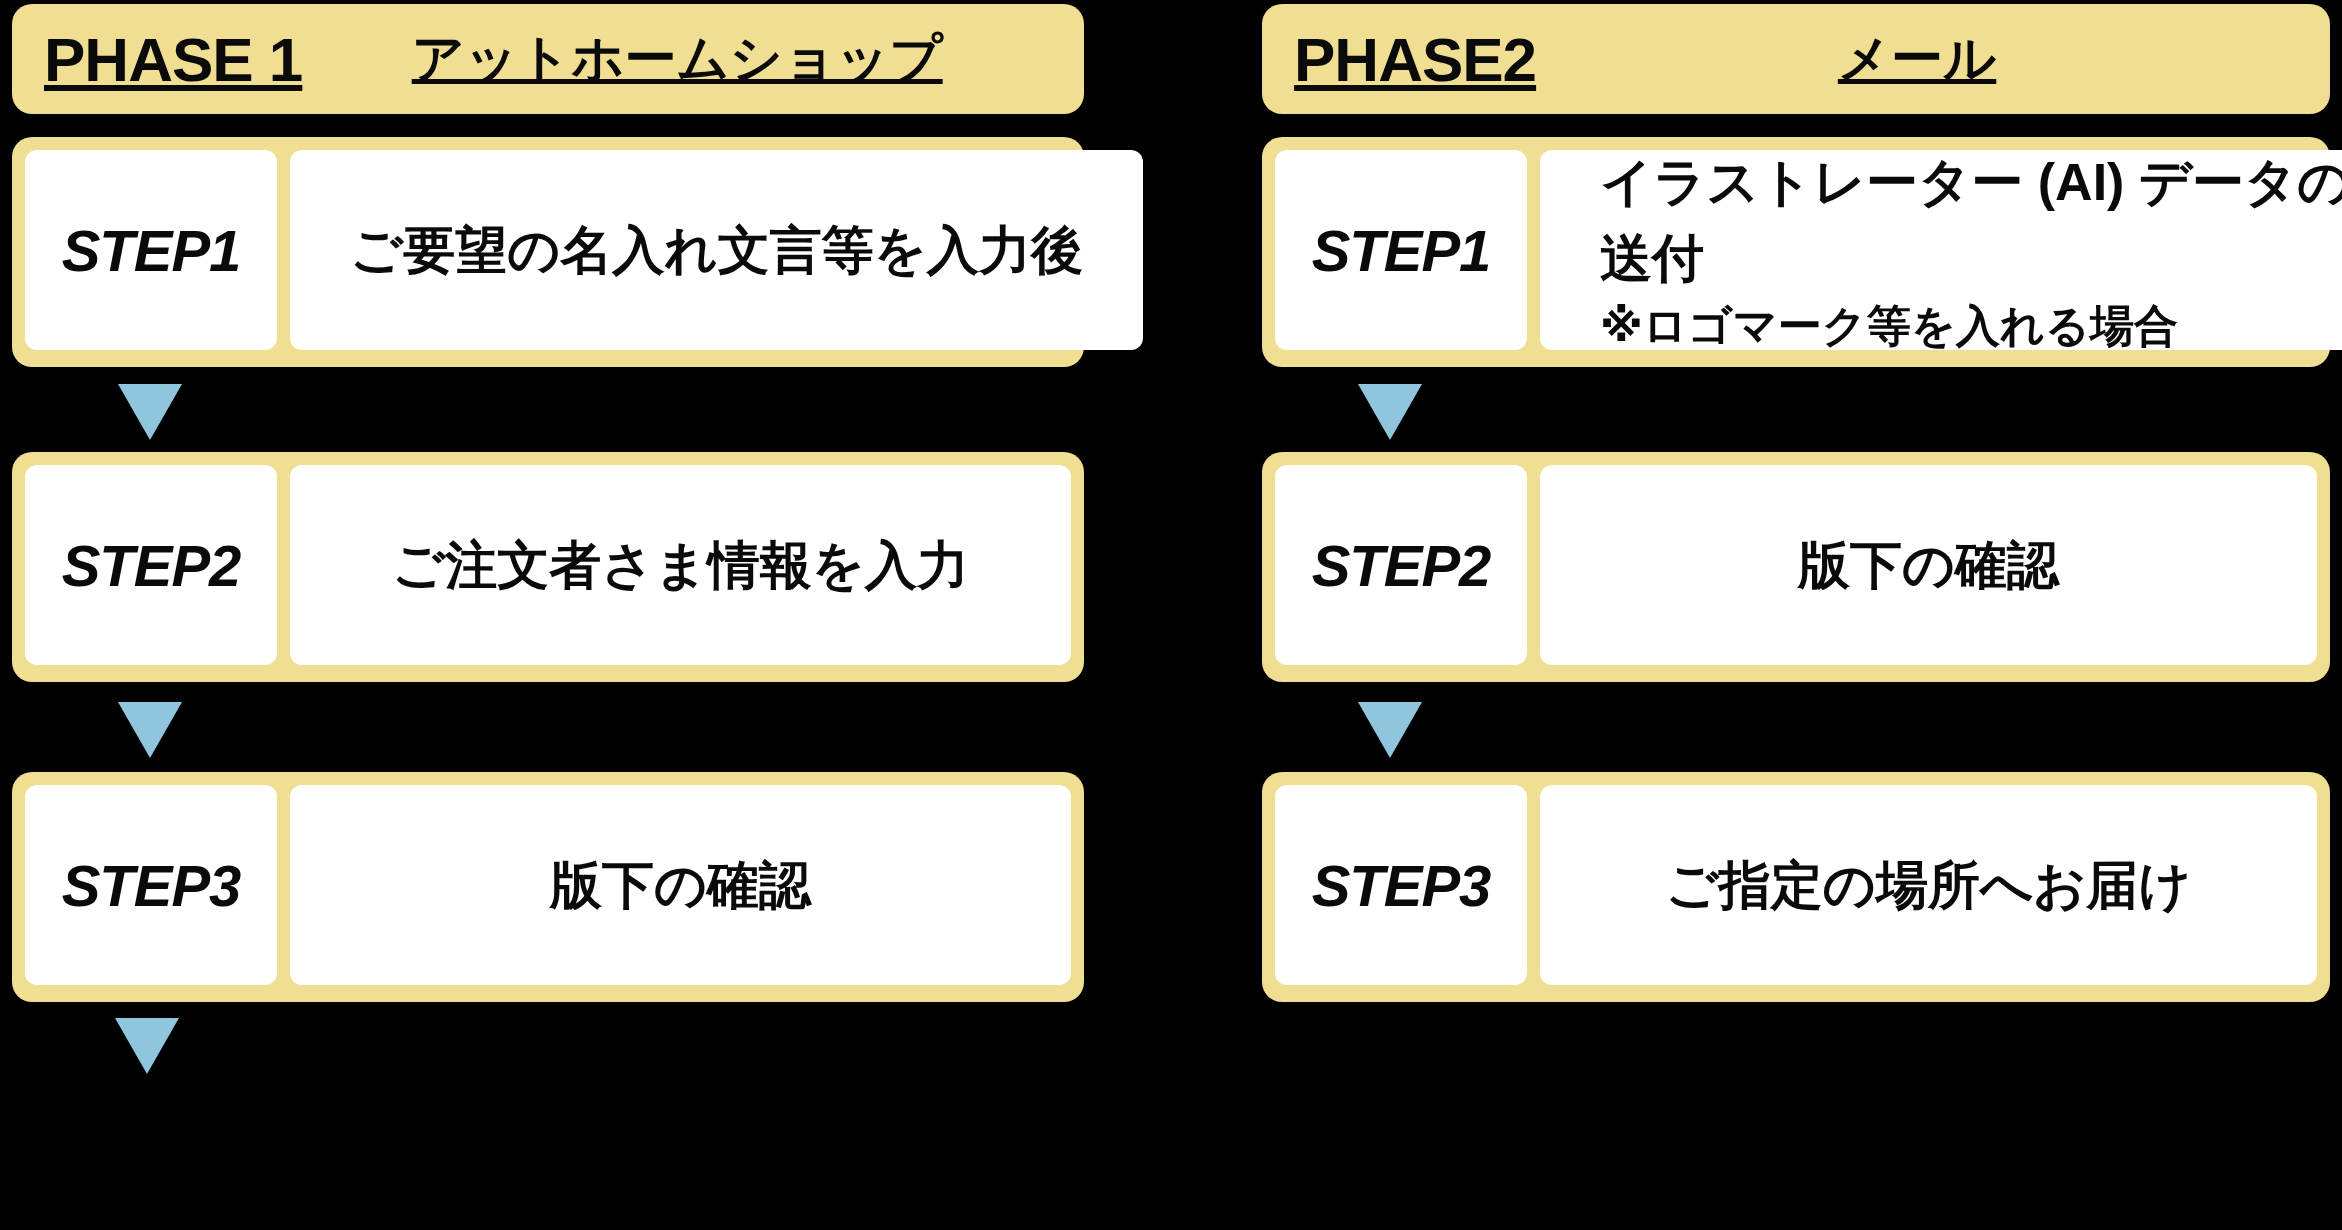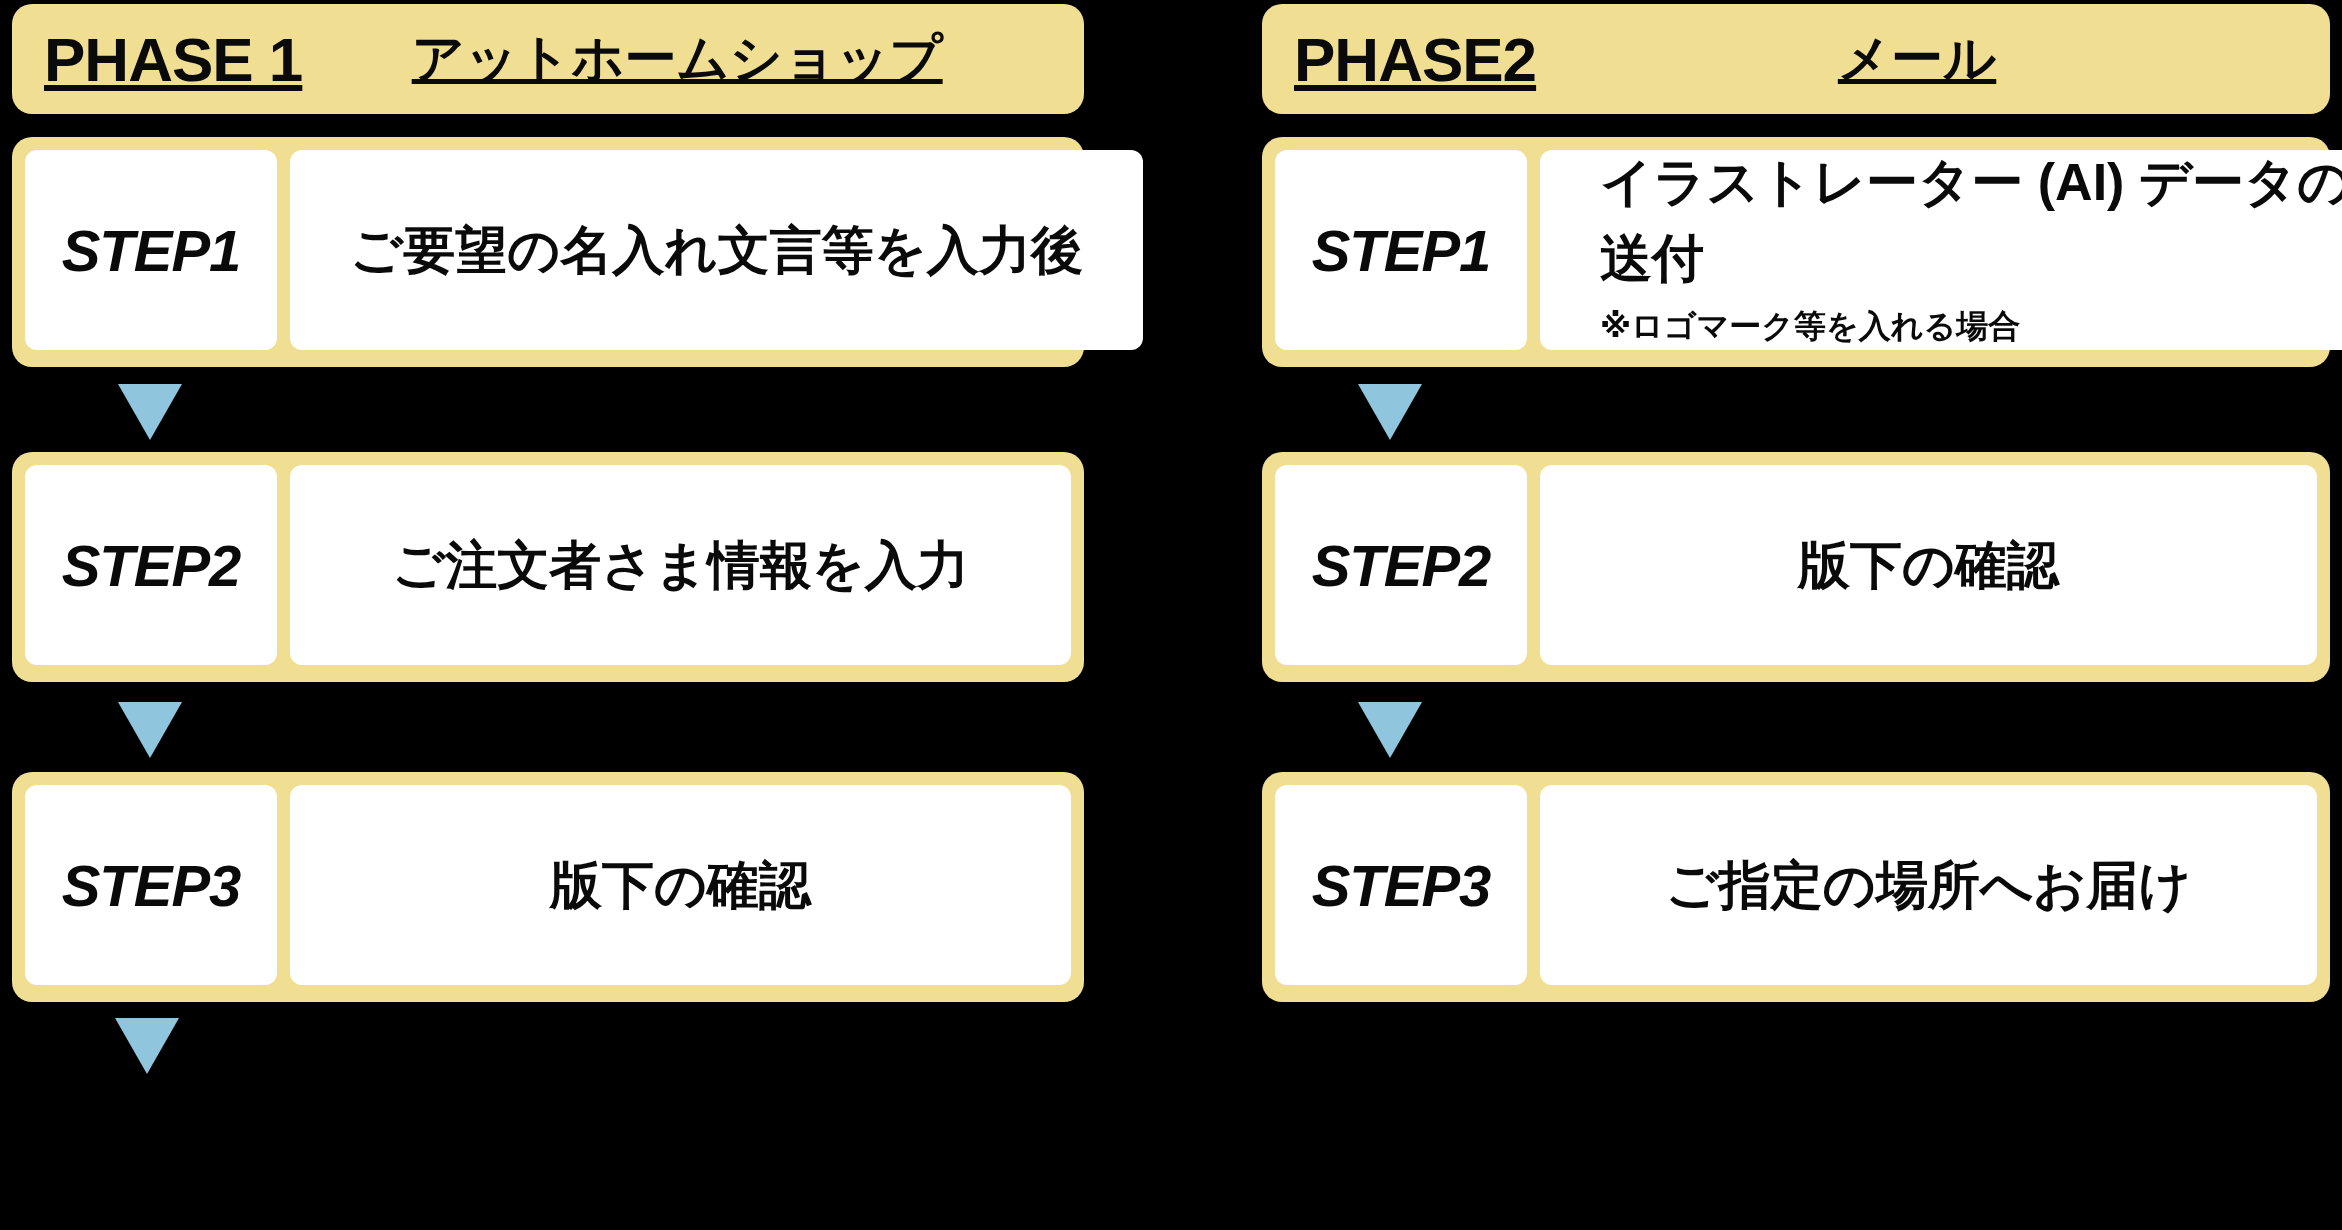--- a/index.html
+++ b/index.html
@@ -96,21 +96,21 @@
     text-align:center;
     padding:0 8px;
   }
   .desc-line{
     font-size:52px;
     font-weight:700;
     line-height:76px;
     white-space:nowrap;
   }
   .desc-note{
-    font-size:32px;
+    font-size:44px;
     font-weight:700;
     line-height:60px;
     white-space:nowrap;
   }
   .arrow-down{
     position:absolute;
     width:64px;
     height:56px;
     background:var(--arrow);
     clip-path:polygon(0 0,100% 0,50% 100%);

